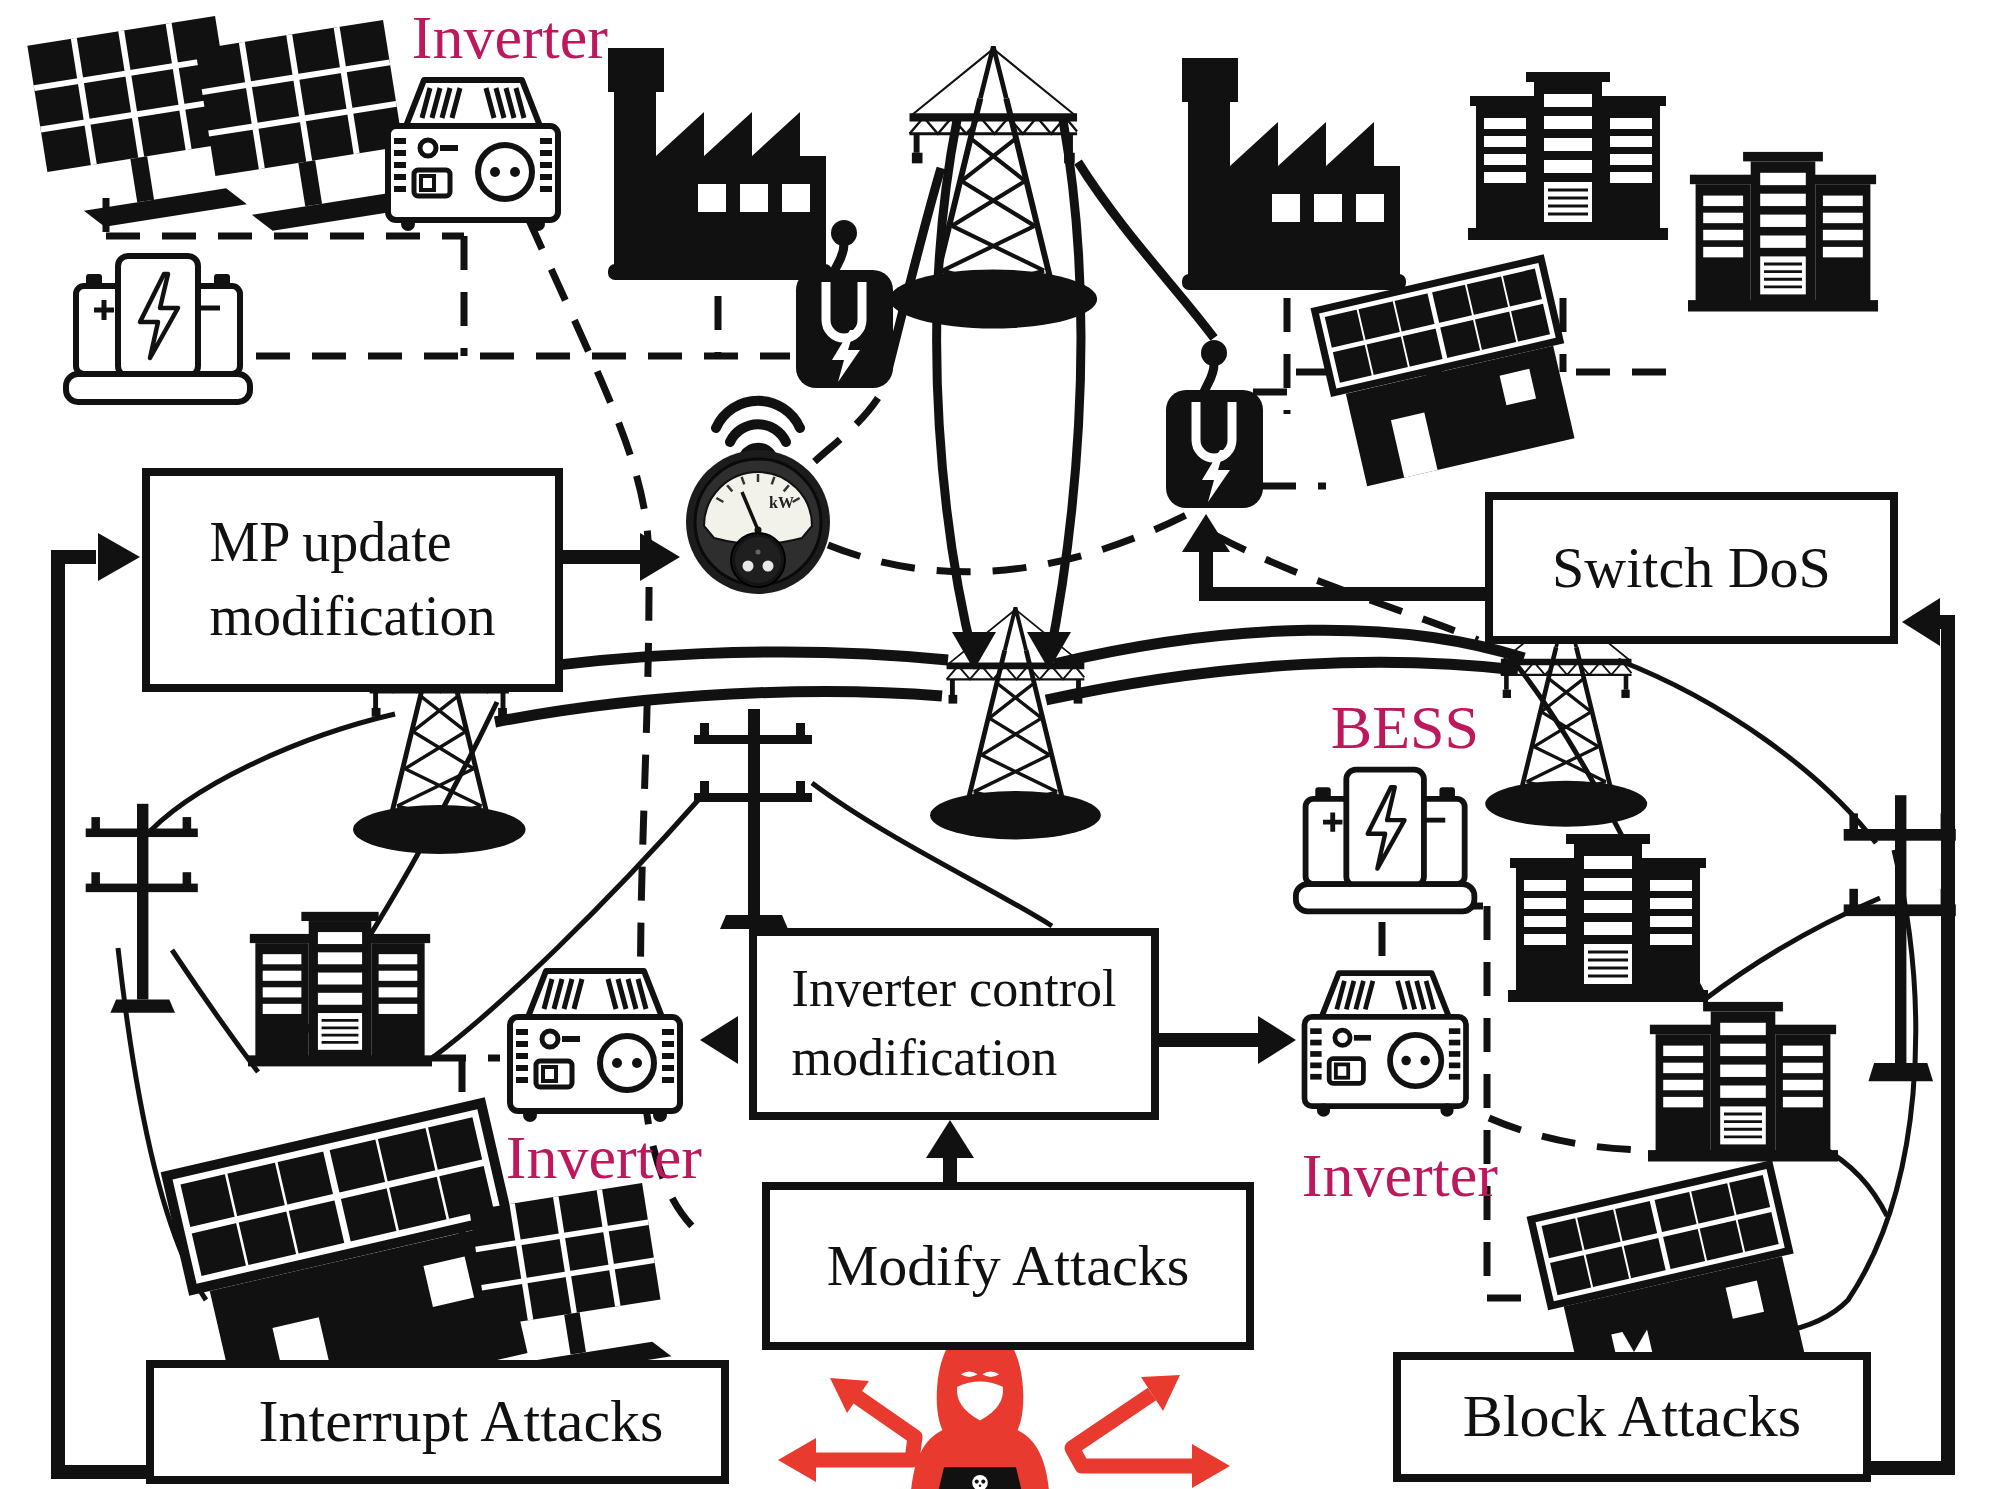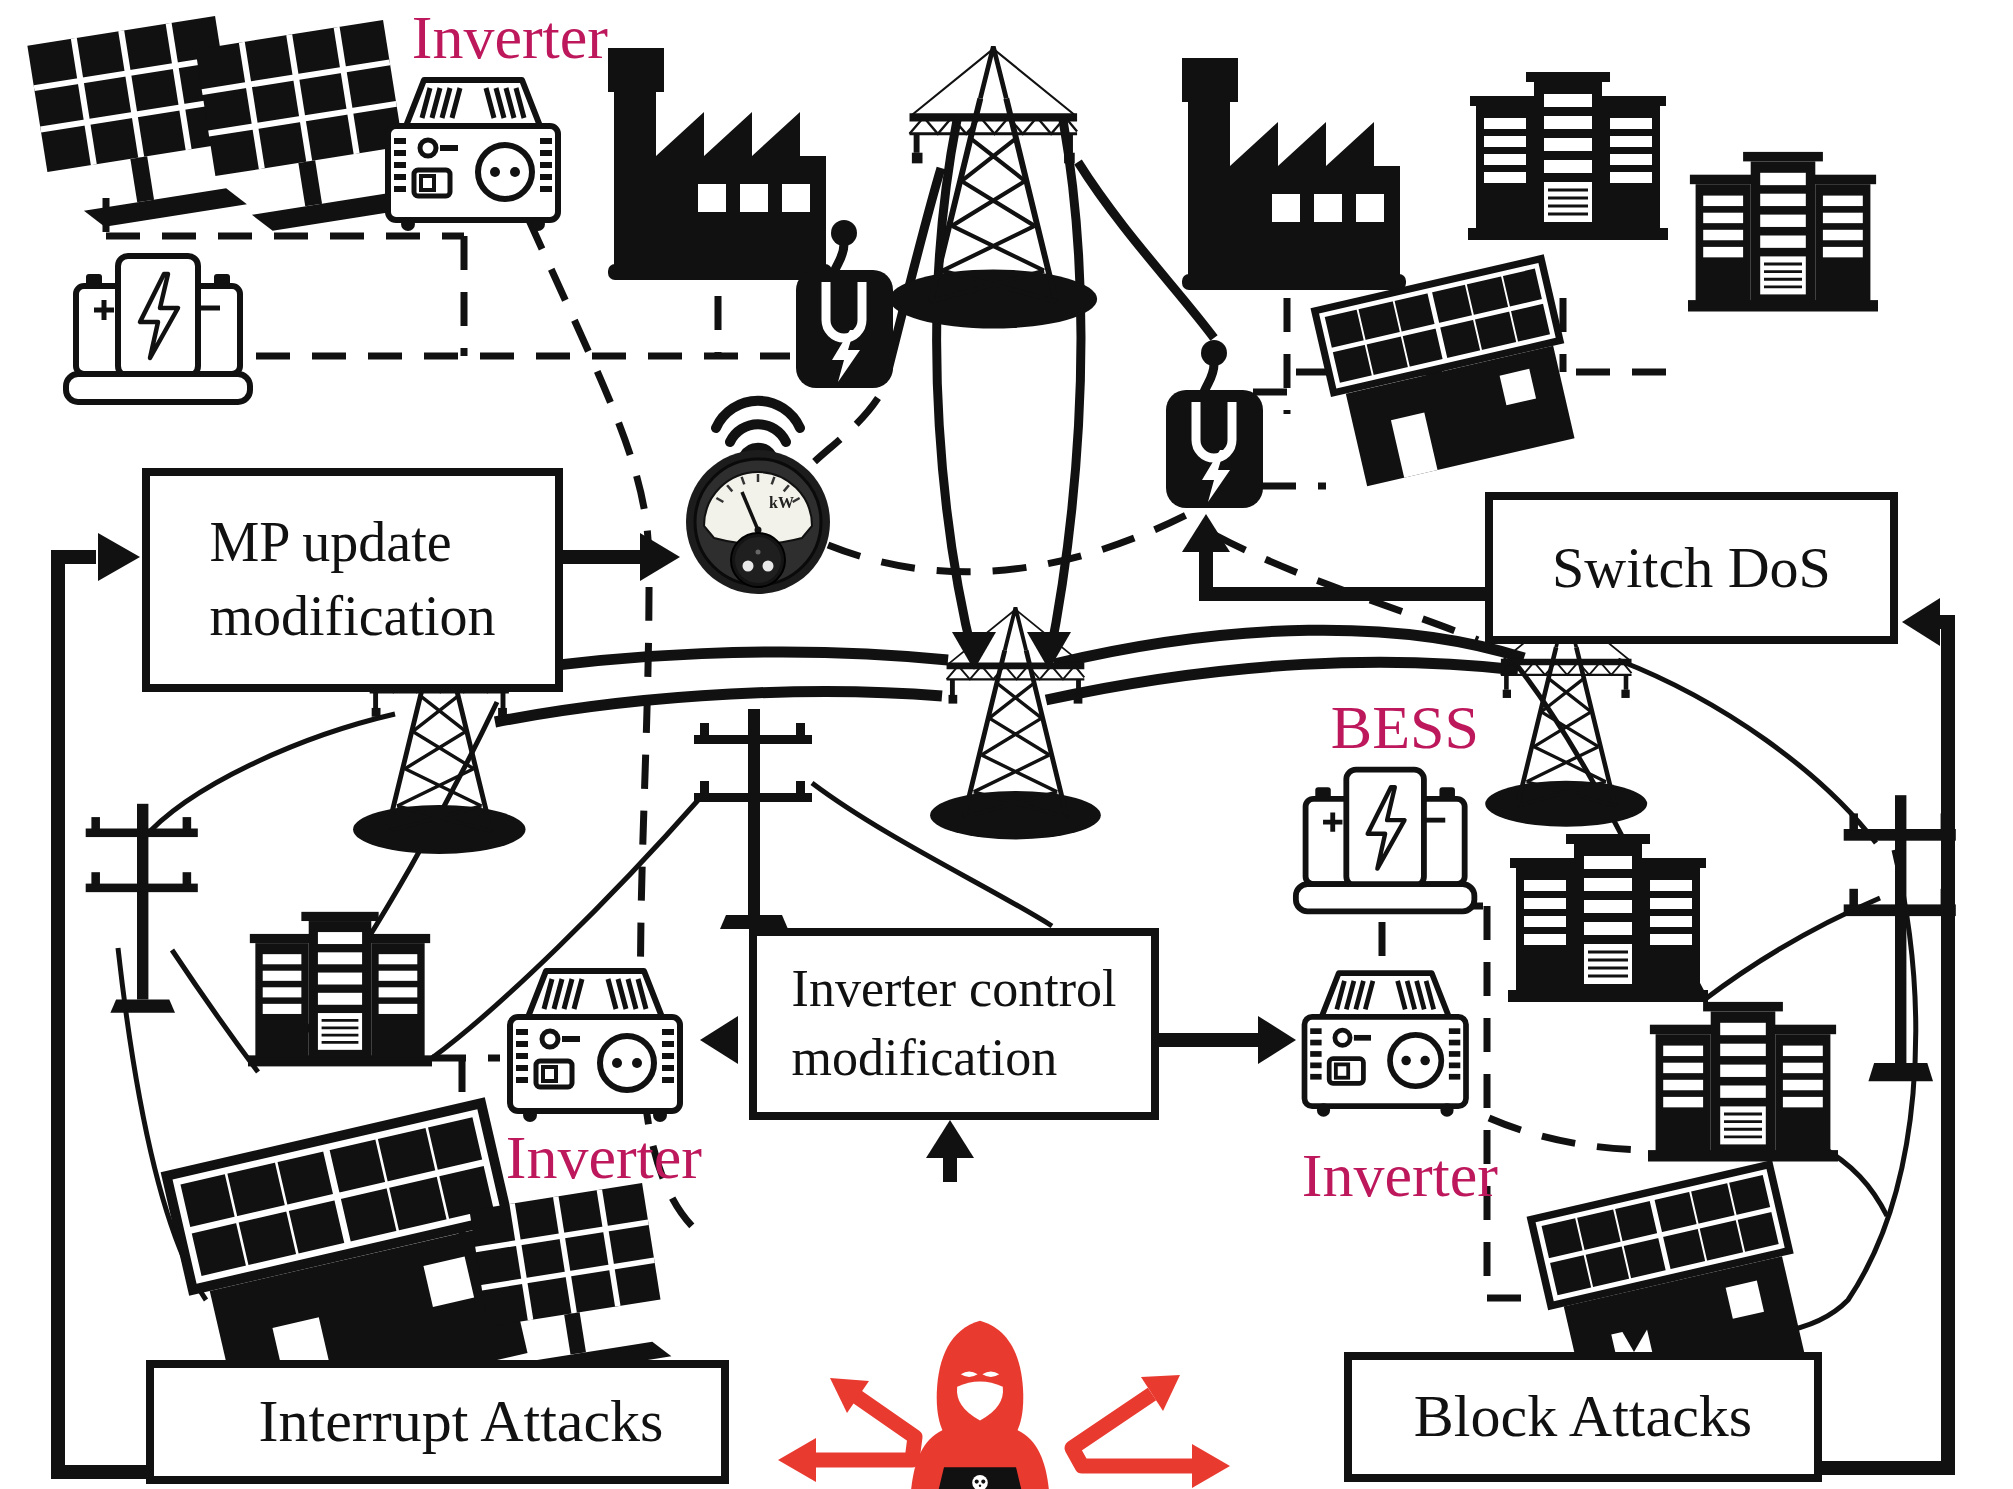--- a/index.html
+++ b/index.html
@@ -337,24 +337,25 @@
 </svg>
 
 <div class="node" style="left:142px;top:468px;width:405px;height:208px;font-size:56px;">MP update
 modification</div>
 
 <div class="node" style="left:1485px;top:492px;width:397px;height:136px;font-size:58px;">Switch DoS</div>
 
 <div class="node" style="left:749px;top:928px;width:394px;height:176px;font-size:52px;">Inverter control
 modification</div>
 
+<div class="node" style="left:762px;top:1182px;width:476px;height:152px;font-size:58px;">Modify Attacks</div>
 
 <div class="node" style="left:146px;top:1360px;width:520px;height:108px;font-size:60px;padding-left:47px;">Interrupt Attacks</div>
 
-<div class="node" style="left:1344px;top:1352px;width:462px;height:114px;font-size:60px;">Block Attacks</div>
+<div class="node" style="left:1393px;top:1352px;width:462px;height:114px;font-size:60px;">Block Attacks</div>
 
 <div class="lbl" style="left:368px;top:2px;width:240px;font-size:62px;">Inverter</div>
 
 <div class="lbl" style="left:1294px;top:692px;width:185px;font-size:62px;font-family:Liberation Serif, serif;">BESS</div>
 
 <div class="lbl" style="left:482px;top:1122px;width:220px;font-size:62px;">Inverter</div>
 
 <div class="lbl" style="left:1278px;top:1140px;width:220px;font-size:62px;">Inverter</div>
 
 <div class="tiny" style="left:752px;top:494px;width:42px;font-size:16px;">kW</div>

